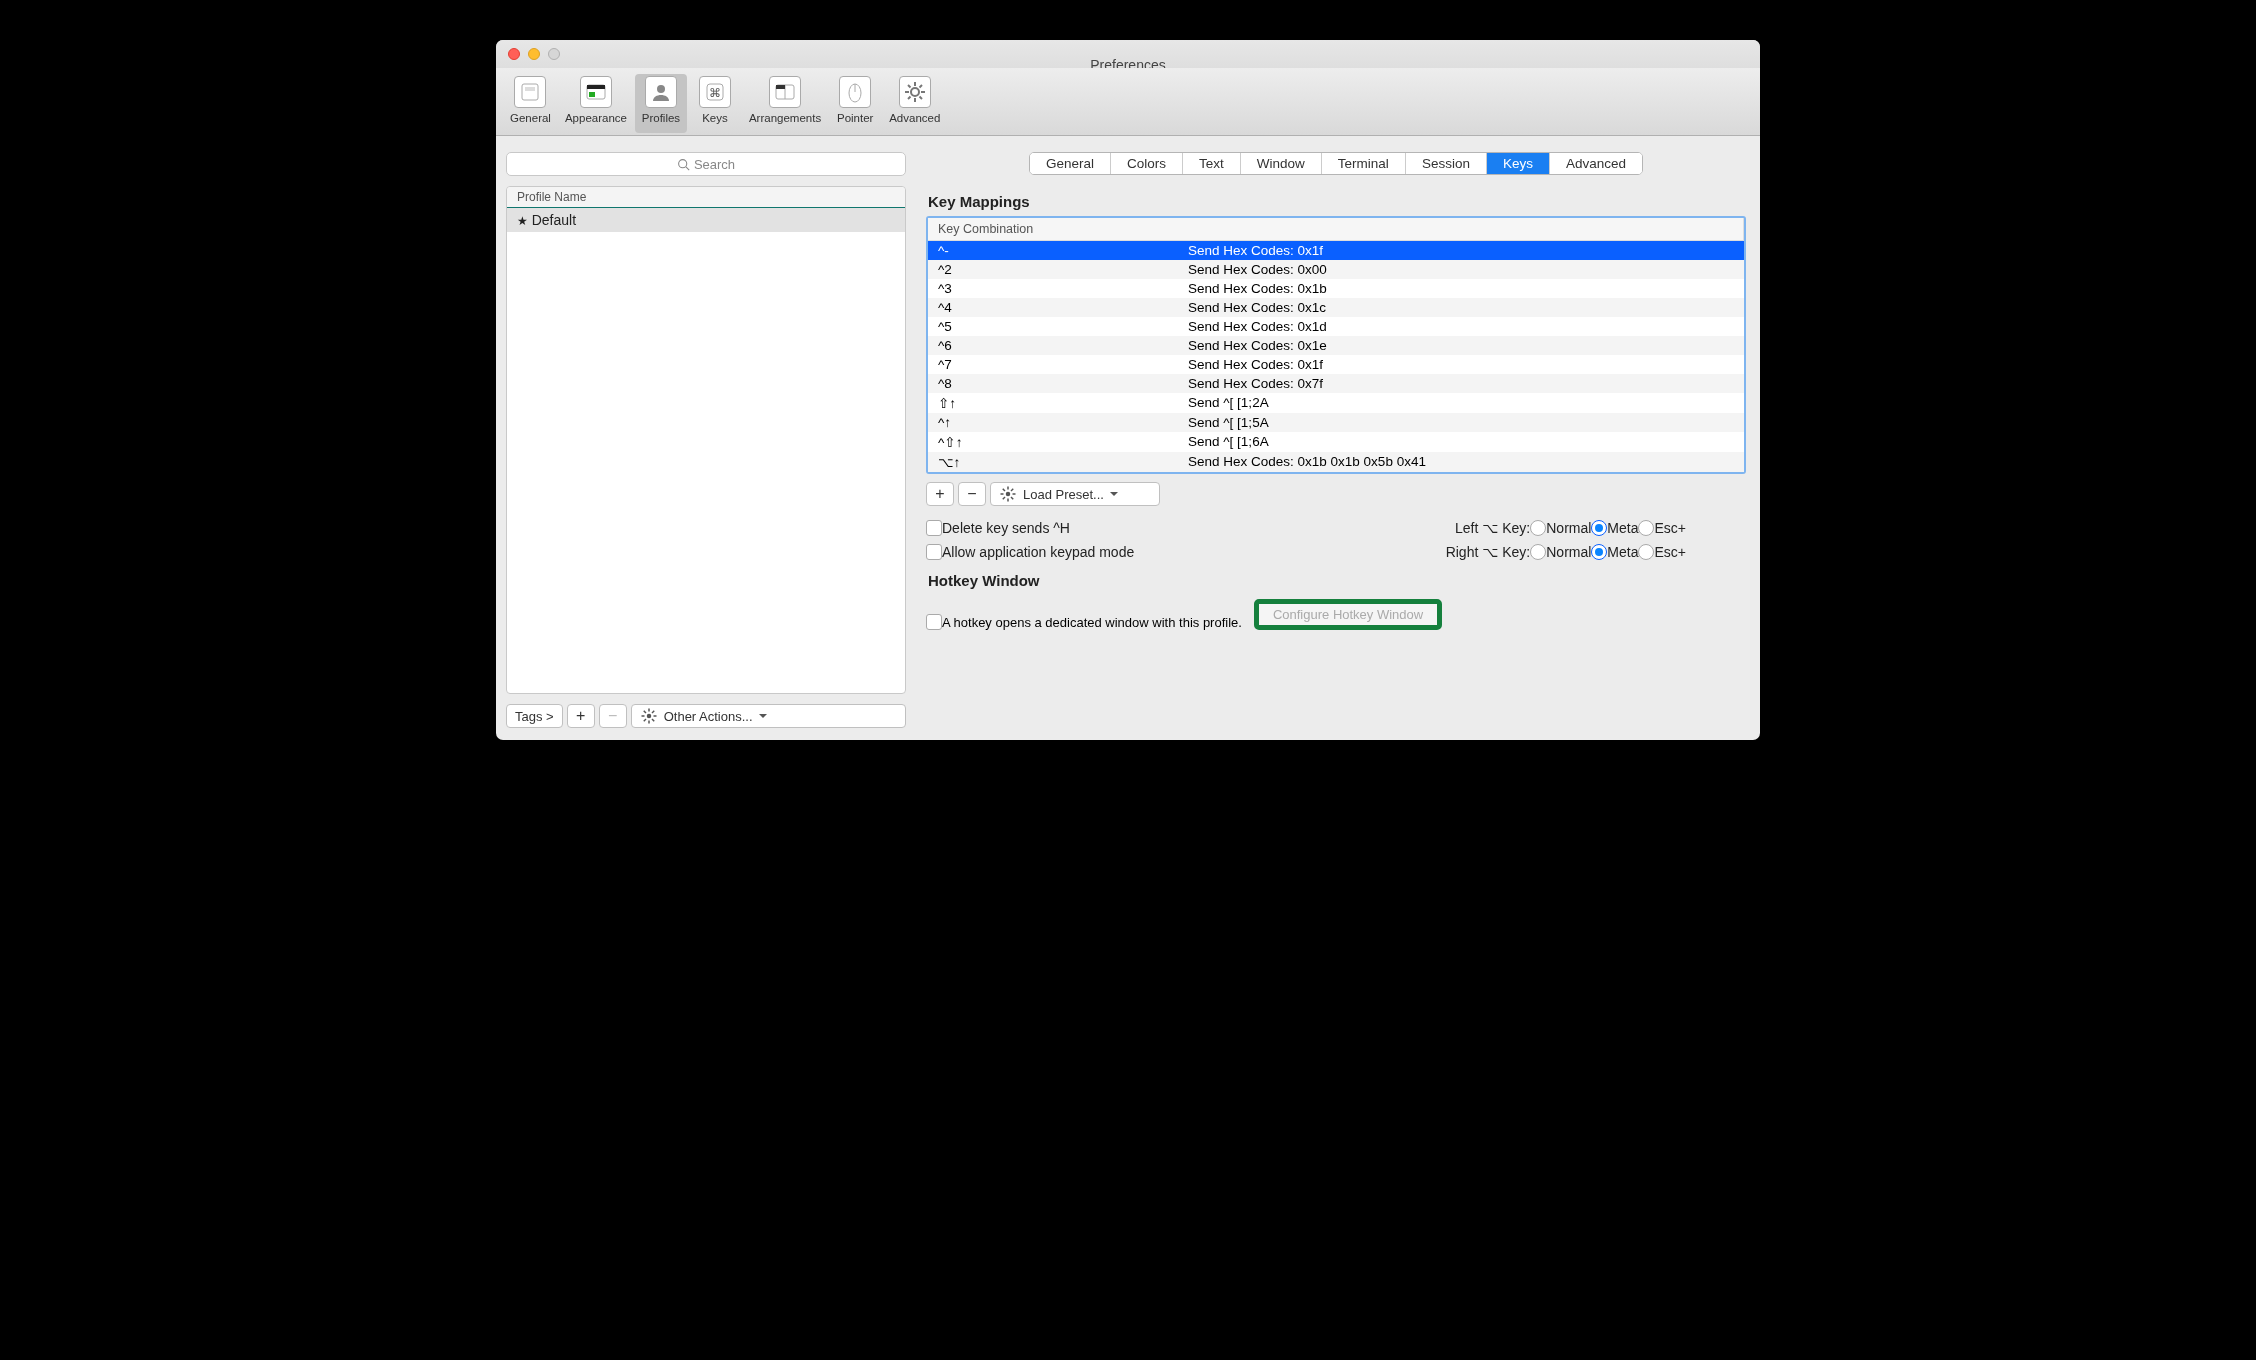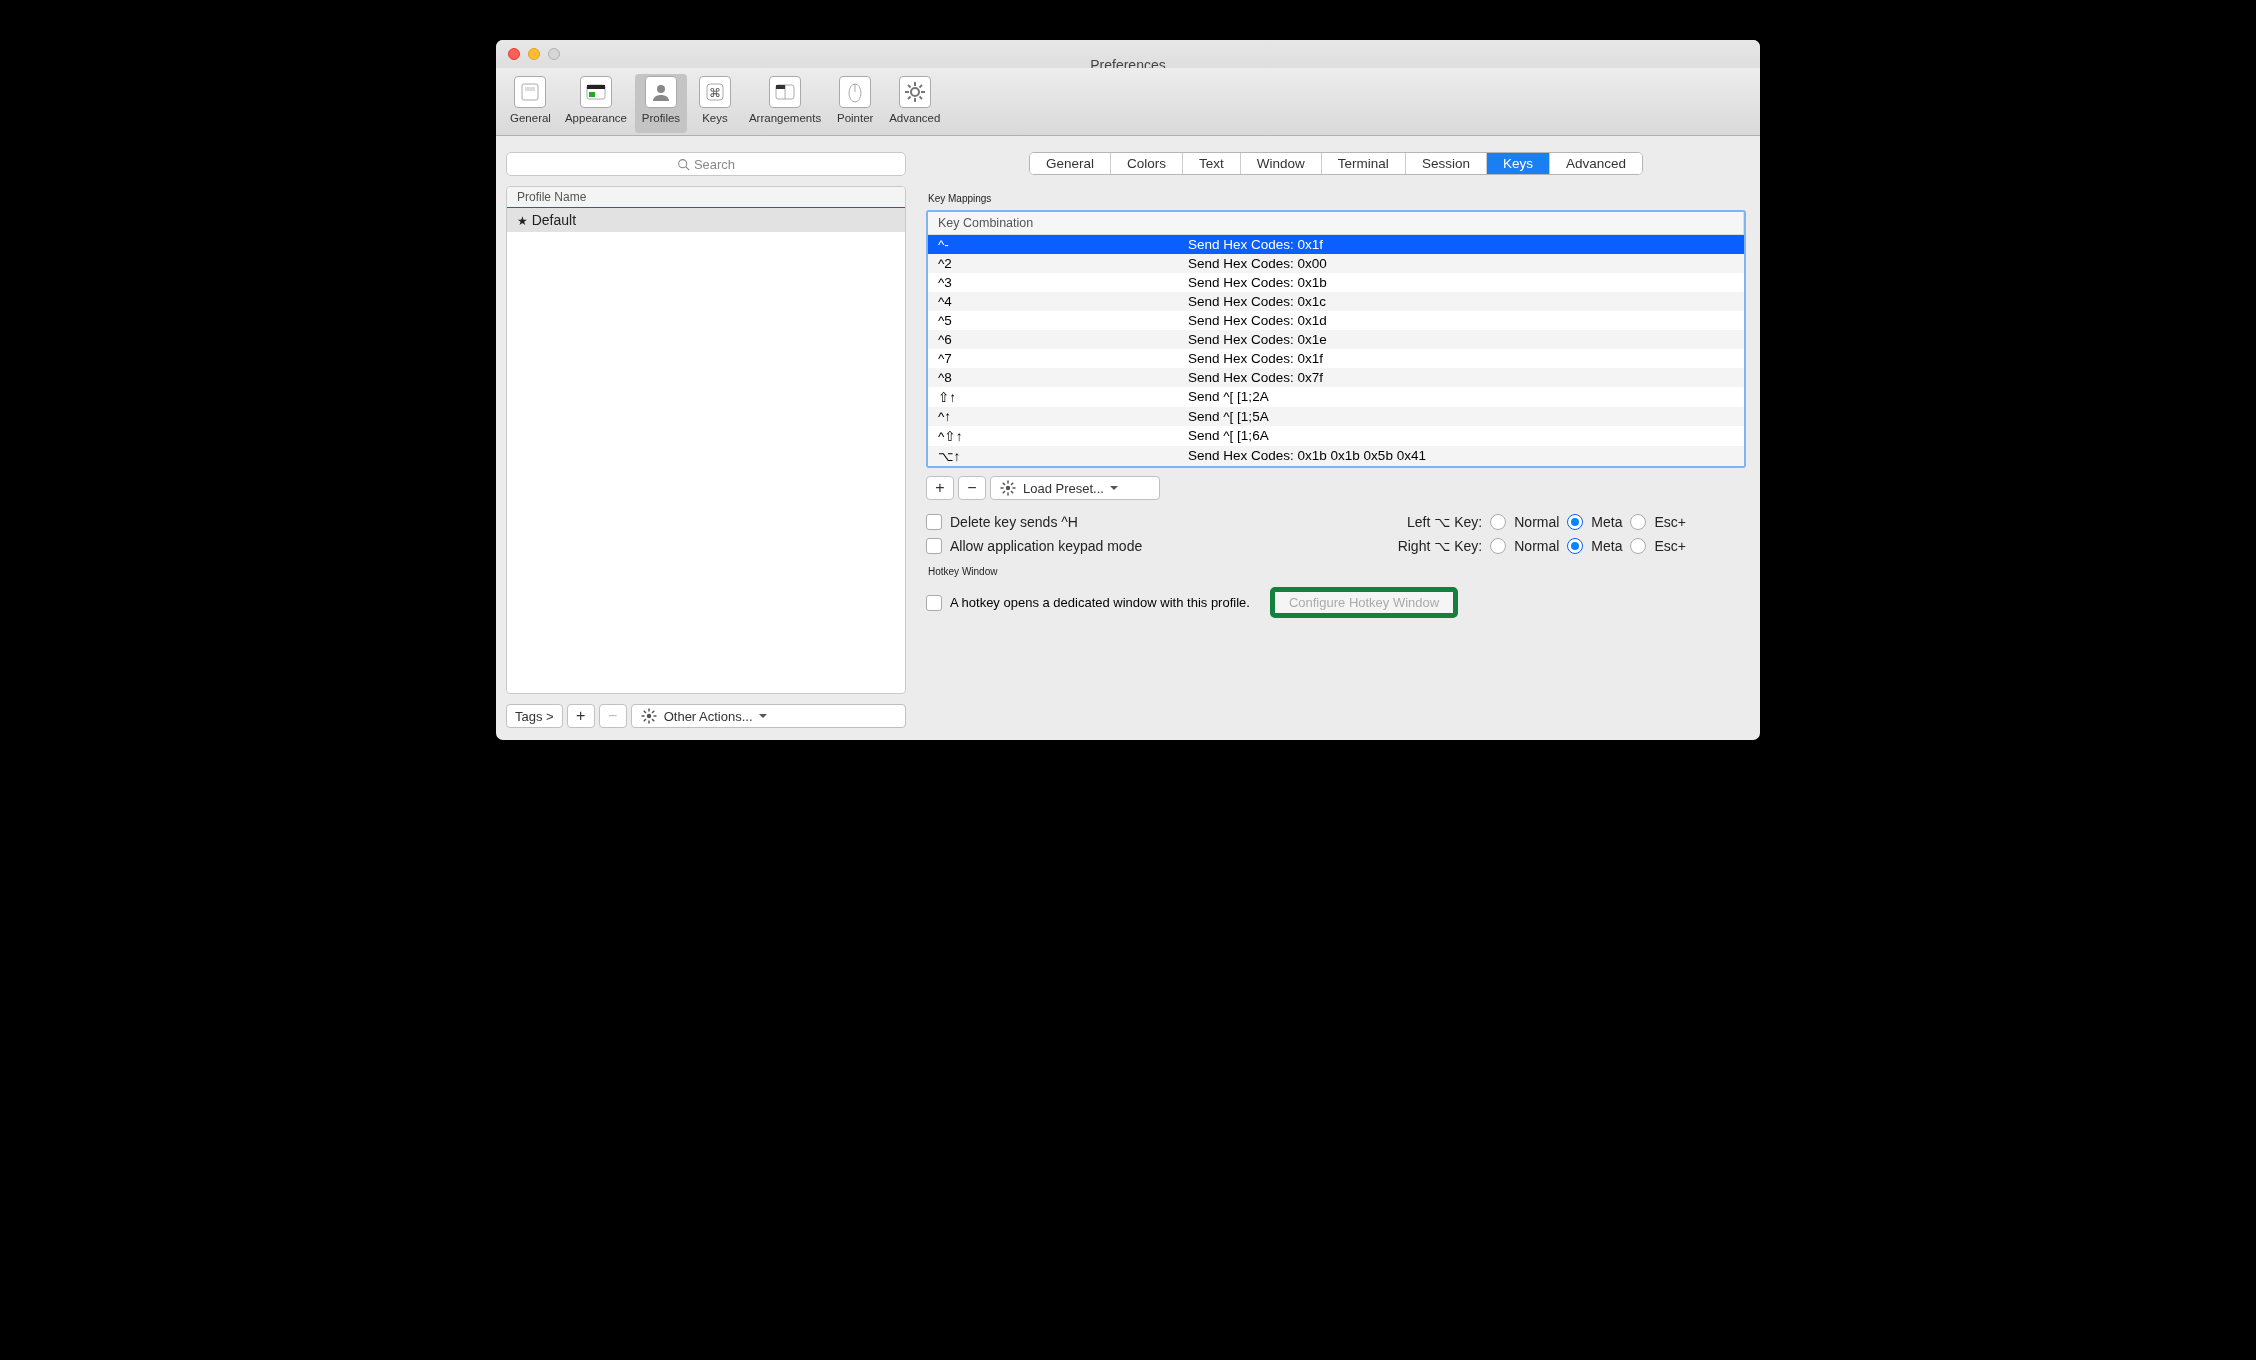--- a/index.html
+++ b/index.html
@@ -89,42 +89,42 @@
   .segment {
     display: flex; border: 1px solid #b5b5b5; border-radius: 5px; overflow: hidden;
     background: #fff;
   }
   .seg-btn {
     padding: 3px 16px; font-size: 13.5px; color: #333; border-right: 1px solid #ccc;
     background: #fff;
   }
   .seg-btn:last-child { border-right: none; }
   .seg-btn.active { background: #1a7ff2; color: #fff; }
-  .section-title { font-weight: 400; font-size: 10px; color: #222; margin: 6px 0 6px 6px; }
+  .section-title { font-weight: 700; font-size: 15px; color: #222; margin: 6px 0 6px 6px; }
   .kmap {
     border: 2px solid #7eb4ef; border-radius: 3px; background: #fff;
     margin: 0 4px;
   }
   .kmap-header { display: flex; border-bottom: 1px solid #ddd; }
   .kmap-header .col {
     padding: 4px 10px; font-size: 12.5px; color: #555; background: #f6f6f6;
   }
   .kmap-header .col:first-child { width: 250px; border-right: 1px solid #ddd; }
   .kmap-header .col:last-child { flex: 1; }
   .kmap-body { }
   .kmap-row { display: flex; font-size: 13.5px; }
   .kmap-row .c1 { width: 250px; padding: 2px 10px; }
   .kmap-row .c2 { flex: 1; padding: 2px 10px; }
   .kmap-row.selected { background: #0a60ff; color: #fff; }
   .kmap-row.alt { background: #f4f4f4; }
   .kmap-controls { display: flex; gap: 4px; margin: 8px 4px; align-items: center; }
   .opts-row { display: flex; gap: 30px; margin: 6px 4px; font-size: 14px; color: #222; }
   .opts-left { display: flex; flex-direction: column; gap: 8px; }
   .opts-right { flex: 1; display: flex; flex-direction: column; gap: 8px; align-items: flex-end; padding-right: 60px;}
-  .opt-line { display: flex; align-items: center; gap: 8px; }
+  .opt-line { display: flex; align-items: flex-end; gap: 0; }
   .radio {
     width: 16px; height: 16px; border-radius: 50%; border: 1px solid #aaa; background: #fff;
     display: inline-flex; align-items: center; justify-content: center;
   }
   .radio.checked { border-color: #0a60ff; }
   .radio.checked::after { content: ""; width: 8px; height: 8px; border-radius: 50%; background: #0a84ff; }
   .chk {
     width: 16px; height: 16px; border-radius: 3px; border: 1px solid #aaa; background: #fff;
   }
   .hotkey-btn {

